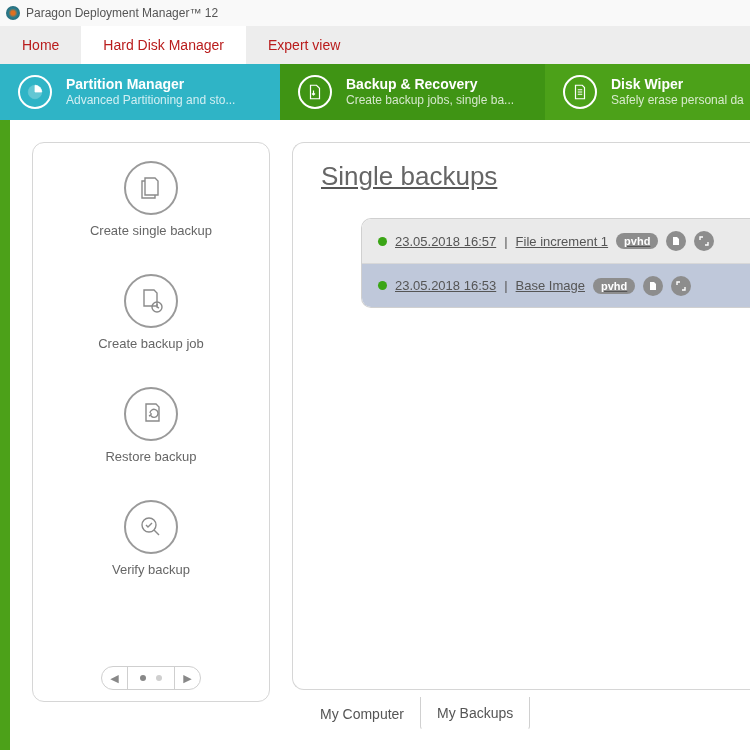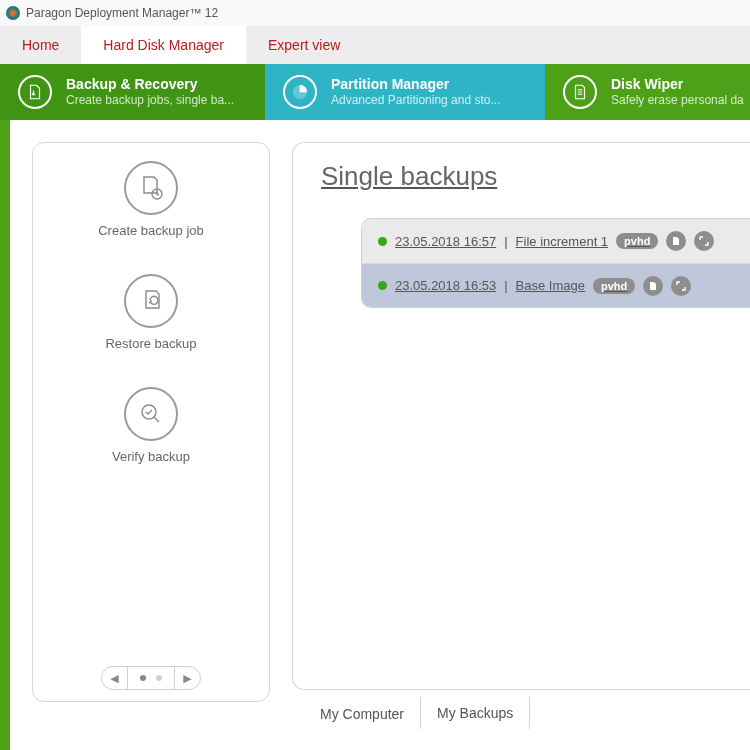--- a/index.html
+++ b/index.html
@@ -67,63 +67,72 @@
   <span class="titlebar-text">Paragon Deployment Manager™ 12</span>
 </div>
 
 <div class="maintabs">
   <div class="maintab">Home</div>
   <div class="maintab active">Hard Disk Manager</div>
   <div class="maintab">Expert view</div>
 </div>
 
 <div class="ribbon">
+  <div class="ribbon-item partition" style="width:280px;">
+    <span class="ribbon-icon">
+      <svg viewBox="0 0 24 24">
+          <circle cx="12" cy="12" r="9" fill="#fff" opacity="0.25"></circle>
+          <path d="M12 3a9 9 0 0 1 9 9h-9z" fill="#fff"></path>
+        </svg>
+    </span>
+    <span class="ribbon-text">
+      <span class="ribbon-title">Partition Manager</span>
+      <span class="ribbon-sub">Advanced Partitioning and sto...</span>
+    </span>
+  </div>
   <div class="ribbon-item active" style="width:265px;">
     <span class="ribbon-icon">
       <svg viewBox="0 0 24 24">
           <path d="M6 3h8l4 4v14H6z" fill="none" stroke="#fff" stroke-width="1.6"></path>
           <path d="M10 10v6m-2-2l2 2 2-2" stroke="#fff" stroke-width="1.6" fill="none"></path>
         </svg>
     </span>
     <span class="ribbon-text">
       <span class="ribbon-title">Backup &amp; Recovery</span>
       <span class="ribbon-sub">Create backup jobs, single ba...</span>
     </span>
   </div>
-  <div class="ribbon-item partition" style="width:280px;">
-    <span class="ribbon-icon">
-      <svg viewBox="0 0 24 24">
-          <circle cx="12" cy="12" r="9" fill="#fff" opacity="0.25"></circle>
-          <path d="M12 3a9 9 0 0 1 9 9h-9z" fill="#fff"></path>
-        </svg>
-    </span>
-    <span class="ribbon-text">
-      <span class="ribbon-title">Partition Manager</span>
-      <span class="ribbon-sub">Advanced Partitioning and sto...</span>
-    </span>
-  </div>
   <div class="ribbon-item wiper" style="width:220px;">
     <span class="ribbon-icon">
       <svg viewBox="0 0 24 24">
           <path d="M6 3h9l3 3v15H6z" fill="none" stroke="#fff" stroke-width="1.6"></path>
           <path d="M9 9h6M9 12h6M9 15h6" stroke="#fff" stroke-width="1.6"></path>
         </svg>
     </span>
     <span class="ribbon-text">
       <span class="ribbon-title">Disk Wiper</span>
       <span class="ribbon-sub">Safely erase personal da</span>
     </span>
   </div>
 </div>
 
 <div class="workspace">
   <div class="workspace-inner">
 
     <div class="sidebar">
       <div class="sidebar-items">
+        <div class="action-item">
+          <span class="action-icon">
+            <svg width="30" height="30" viewBox="0 0 30 30">
+                <path d="M9 5h10l3 3v14H9z"></path>
+                <path d="M9 8H6v17h13v-3"></path>
+              </svg>
+          </span>
+          <span class="action-label">Create single backup</span>
+        </div>
         <div class="action-item">
           <span class="action-icon">
             <svg width="30" height="30" viewBox="0 0 30 30">
                 <path d="M8 4h10l3 3v13H8z"></path>
                 <circle cx="21" cy="21" r="5"></circle>
                 <path d="M21 18v3l2 1"></path>
               </svg>
           </span>
           <span class="action-label">Create backup job</span>
         </div>

